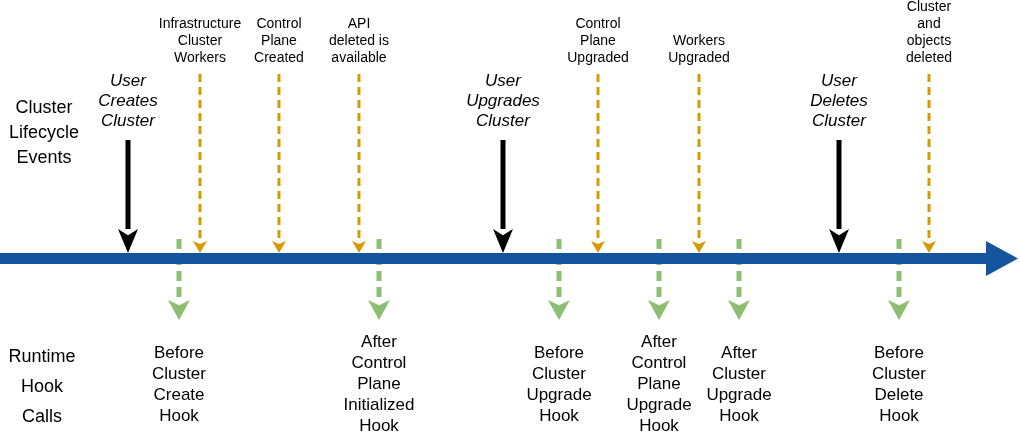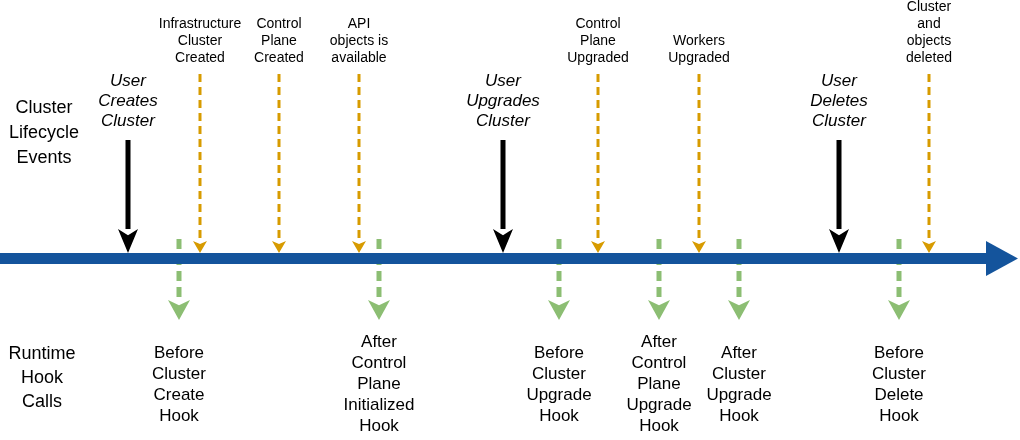--- a/index.html
+++ b/index.html
@@ -15,21 +15,21 @@
 
   
   .side-label {
     position: absolute;
     left: 0;
     text-align: center;
     white-space: pre-line;
     font-size: 18px;
   }
   #lbl-lifecycle { width: 88px; top: 95px;  line-height: 25px; }
-  #lbl-hooks     { width: 84px; top: 341px; line-height: 24px; }
+  #lbl-hooks     { width: 84px; top: 341px; line-height: 30px; }
 
   
   .timeline-bar {
     position: absolute;
     left: 0; top: 253px;
     width: 990px; height: 11px;
     background: var(--c-timeline);
     z-index: 1;
   }
   .timeline-head {
@@ -105,34 +105,34 @@
   <div class="side-label" id="lbl-hooks">Runtime
 Hook
 Calls</div>
 
   <div class="timeline-bar"></div>
   <div class="timeline-head"></div>
 
 <div class="col" style="left: 200px;">
     <div class="lbl evt-label">Infrastructure
 Cluster
-Created</div>
+Workers</div>
     <div class="vline evt-line"></div>
     <div class="head evt-head"></div>
   </div>
     <div class="col" style="left: 279px;">
     <div class="lbl evt-label">Control
 Plane
 Created</div>
     <div class="vline evt-line"></div>
     <div class="head evt-head"></div>
   </div>
     <div class="col" style="left: 359px;">
     <div class="lbl evt-label">API
-objects is
+deleted is
 available</div>
     <div class="vline evt-line"></div>
     <div class="head evt-head"></div>
   </div>
     <div class="col" style="left: 598px;">
     <div class="lbl evt-label">Control
 Plane
 Upgraded</div>
     <div class="vline evt-line"></div>
     <div class="head evt-head"></div>

